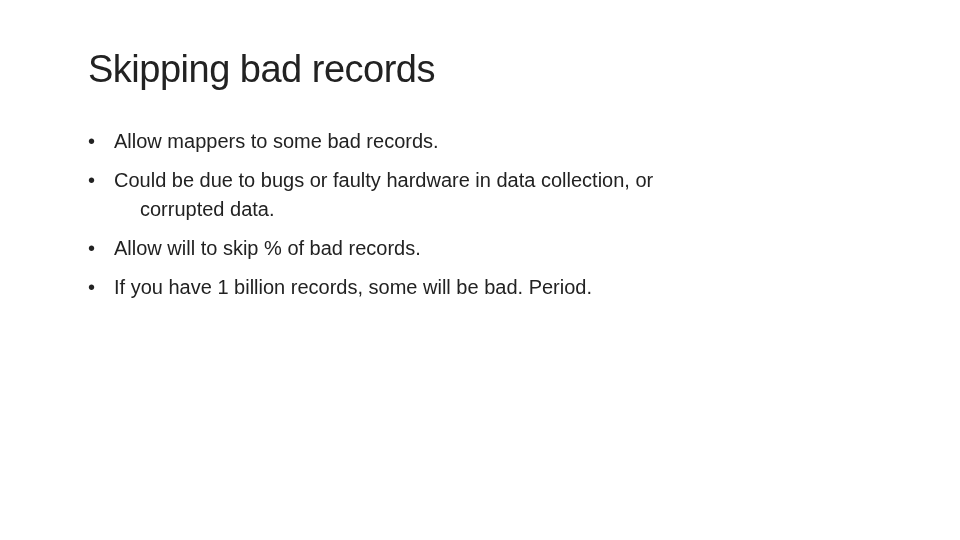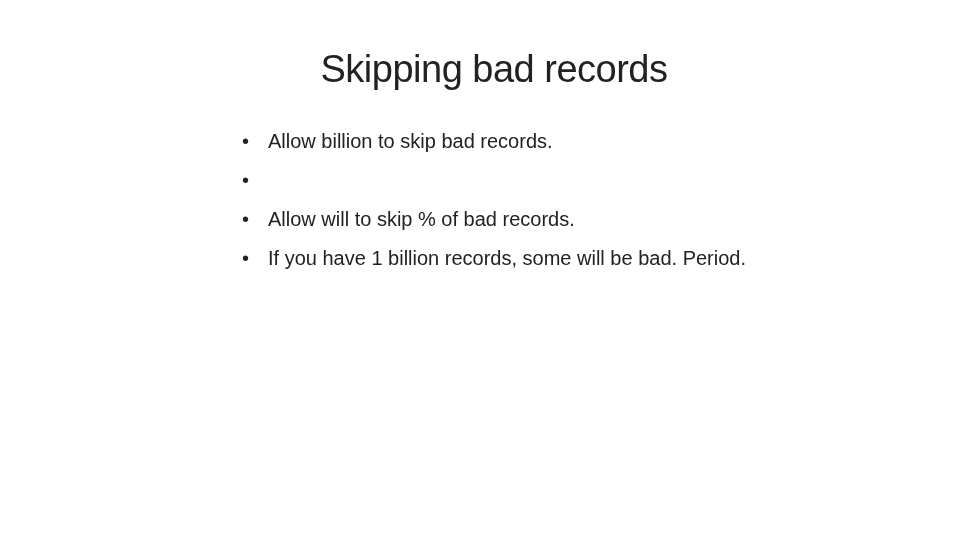--- a/index.html
+++ b/index.html
@@ -16,21 +16,20 @@
       overflow: hidden;
     }
 
     .slide {
       width: 960px;
       height: 436px;
       background: #ffffff;
       padding: 48px 60px 40px 88px;
       display: flex;
       flex-direction: column;
-      align-items: center;
     }
 
     .title {
       font-size: 38px;
       font-weight: 300;
       color: #222222;
       margin-bottom: 36px;
       letter-spacing: -0.5px;
     }
 
@@ -76,26 +75,28 @@
 </head>
 <body>
 
 <div class="slide">
   <h1 class="title">Skipping bad records</h1>
 
   <ul class="bullet-list">
 
     <li class="bullet-item">
       <span class="bullet">•</span>
-      <span class="text">Allow billion to skip bad records.</span>
+      <span class="text">Allow mappers to some bad records.</span>
     </li>
 
     <li class="bullet-item">
       <span class="bullet">•</span>
       <span class="text">
+        <span>Could be due to bugs or faulty hardware in data collection, or</span>
+        <span class="indent-line">corrupted data.</span>
       </span>
     </li>
 
     <li class="bullet-item">
       <span class="bullet">•</span>
       <span class="text">Allow will to skip % of bad records.</span>
     </li>
 
     <li class="bullet-item bold-item">
       <span class="bullet">•</span>

